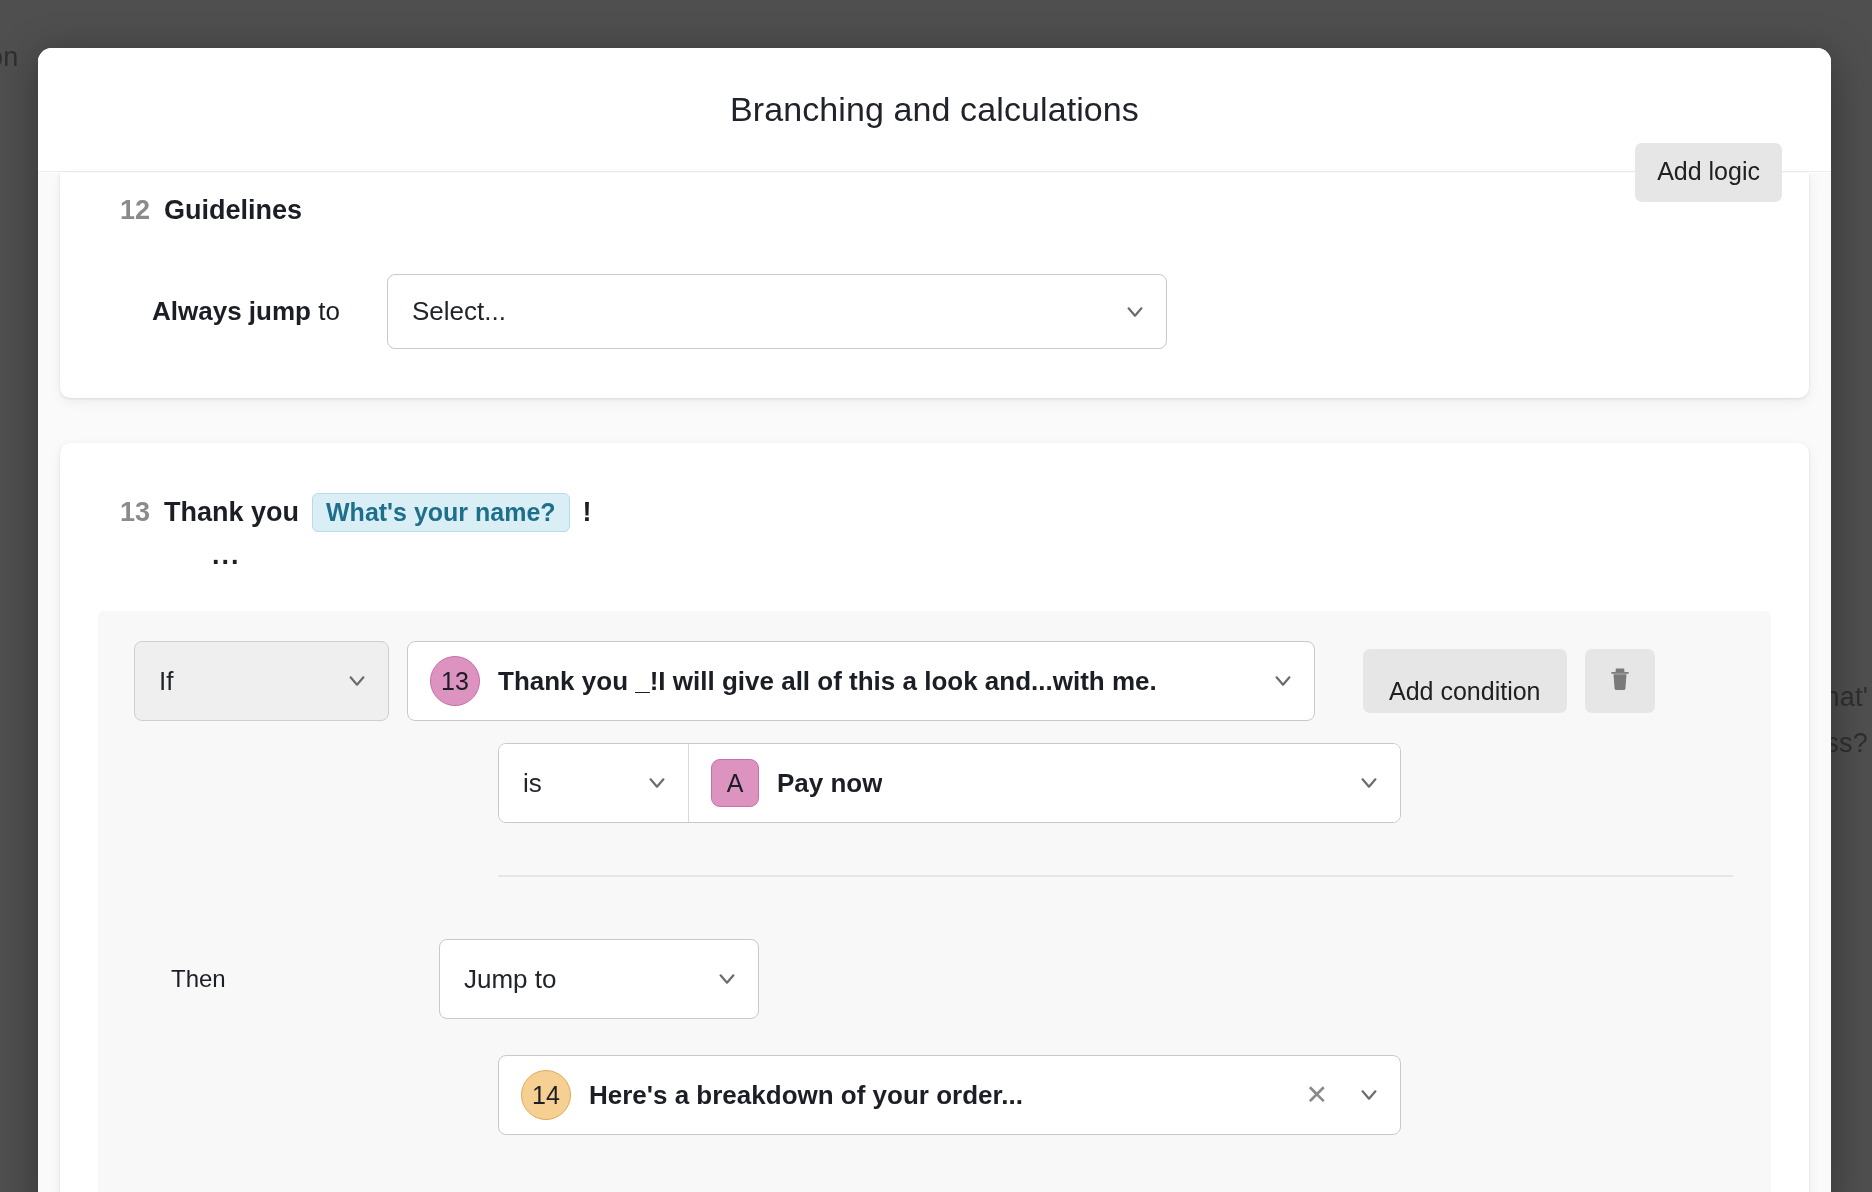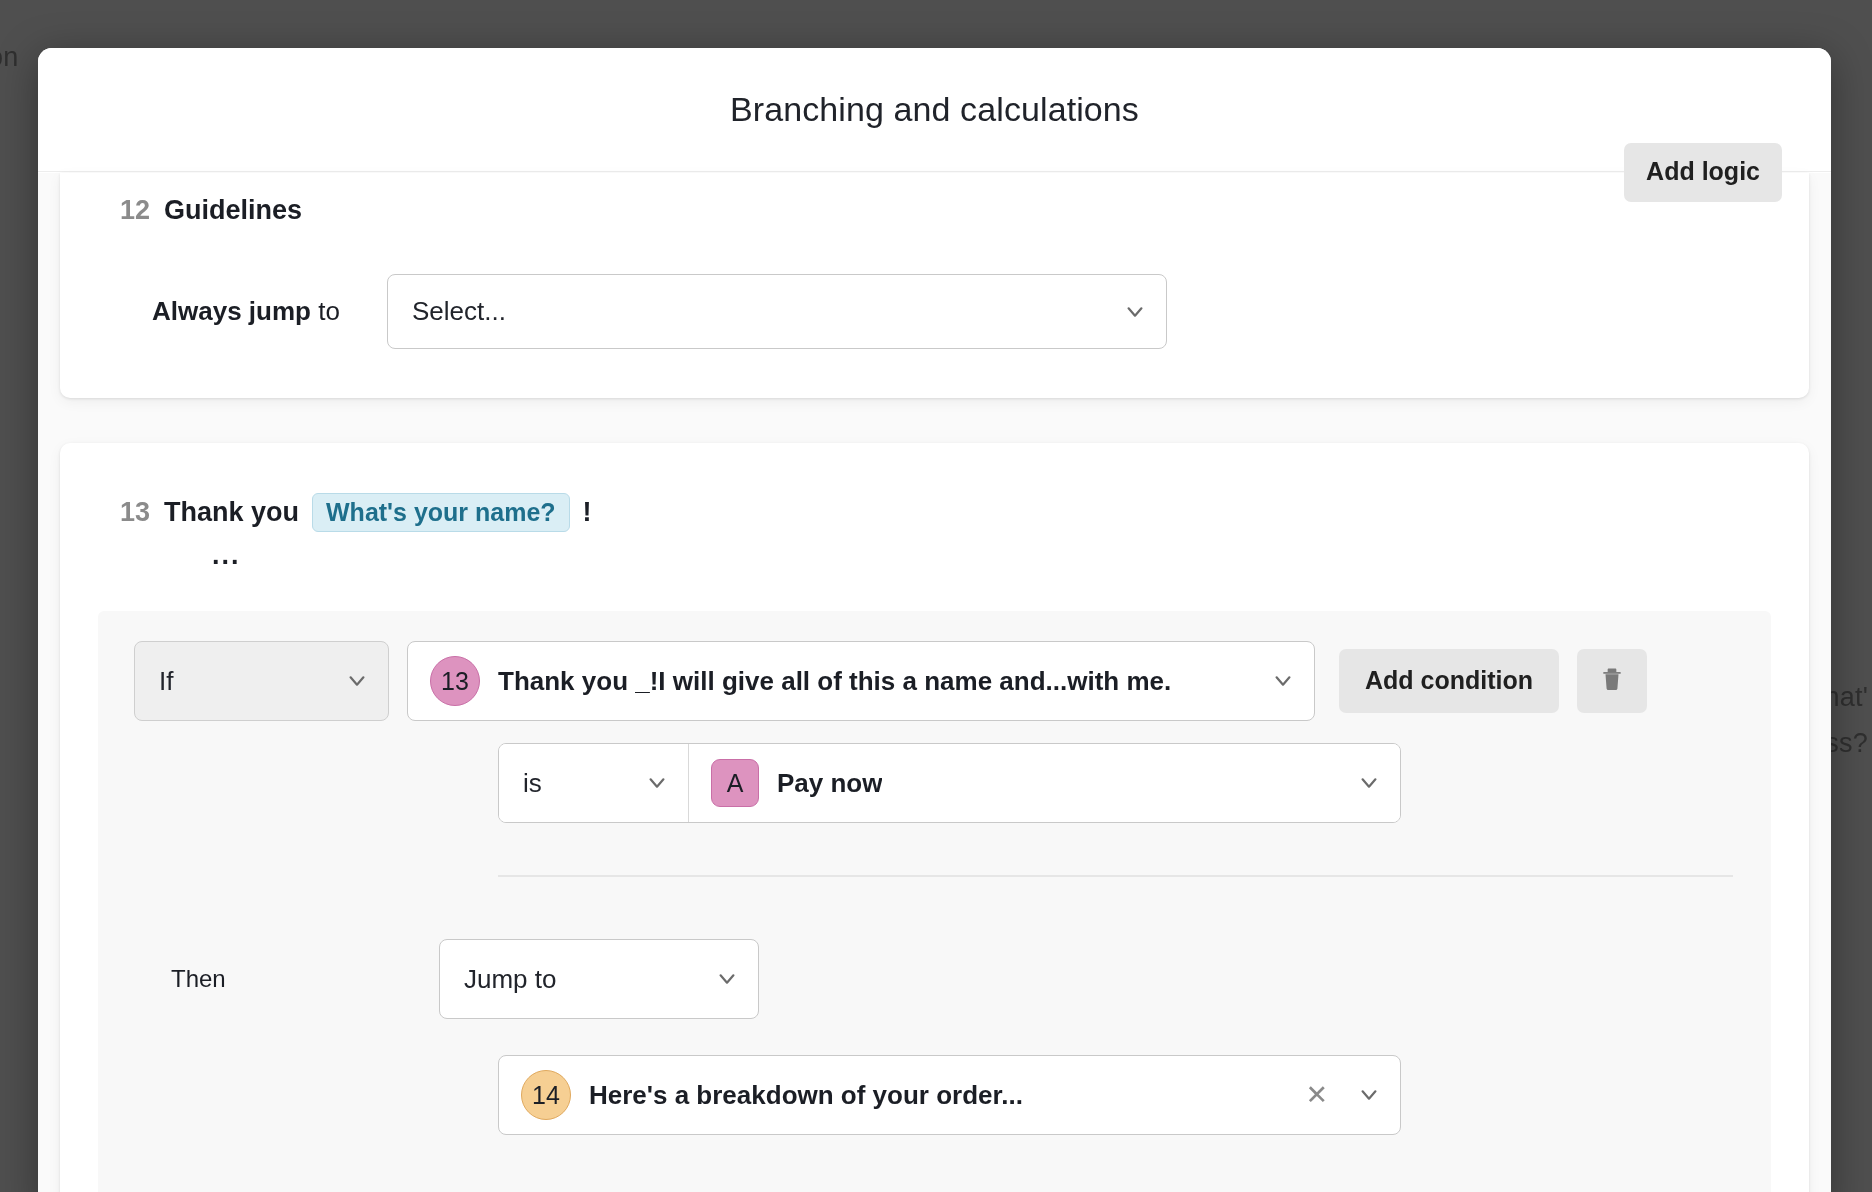--- a/index.html
+++ b/index.html
@@ -131,21 +131,21 @@
   }
 
   
   .btn-grey {
     background: #e6e6e6;
     border: none;
     border-radius: 7px;
     color: #202020;
     font-family: "Liberation Sans", sans-serif;
     font-size: 25px;
-    font-weight: 700;
+    font-weight: 400;
     cursor: pointer;
     white-space: nowrap;
   }
   #add-logic-btn {
     position: absolute;
     right: 27px;
     top: -30px;
     padding: 14px 22px 16px;
   }
 
@@ -255,22 +255,22 @@
   .opt-text {
     font-size: 26px;
     font-weight: 700;
     color: #1b1e25;
     white-space: nowrap;
     overflow: hidden;
     text-overflow: ellipsis;
   }
 
   #add-condition-btn {
-    margin-left: 24px;
-    padding: 16px 26px 18px;
+    margin-left: 48px;
+    padding: 28px 26px 18px;
     height: 64px;
     align-self: flex-start;
     margin-top: 8px;
   }
   #delete-rule-btn {
     margin-left: 18px;
     width: 70px;
     height: 64px;
     align-self: flex-start;
     margin-top: 8px;
@@ -421,21 +421,21 @@
             <span>If</span>
             <span class="chev">
               <svg viewBox="0 0 24 24" fill="none" stroke="#6b6b6b" stroke-width="2.4" stroke-linecap="round" stroke-linejoin="round">
                   <polyline points="5 8 12 16 19 8"></polyline>
                 </svg>
             </span>
           </div>
 
           <div class="select-box" id="if-target-select">
             <span class="badge-circle badge-pink">13</span>
-            <span class="opt-text">Thank you _!I will give all of this a name and...with me.</span>
+            <span class="opt-text">Thank you _!I will give all of this a look and...with me.</span>
             <span class="chev">
               <svg viewBox="0 0 24 24" fill="none" stroke="#6b6b6b" stroke-width="2.4" stroke-linecap="round" stroke-linejoin="round">
                   <polyline points="5 8 12 16 19 8"></polyline>
                 </svg>
             </span>
           </div>
 
           <button class="btn-grey" id="add-condition-btn">Add condition</button>
 
           <button class="btn-grey" id="delete-rule-btn">

